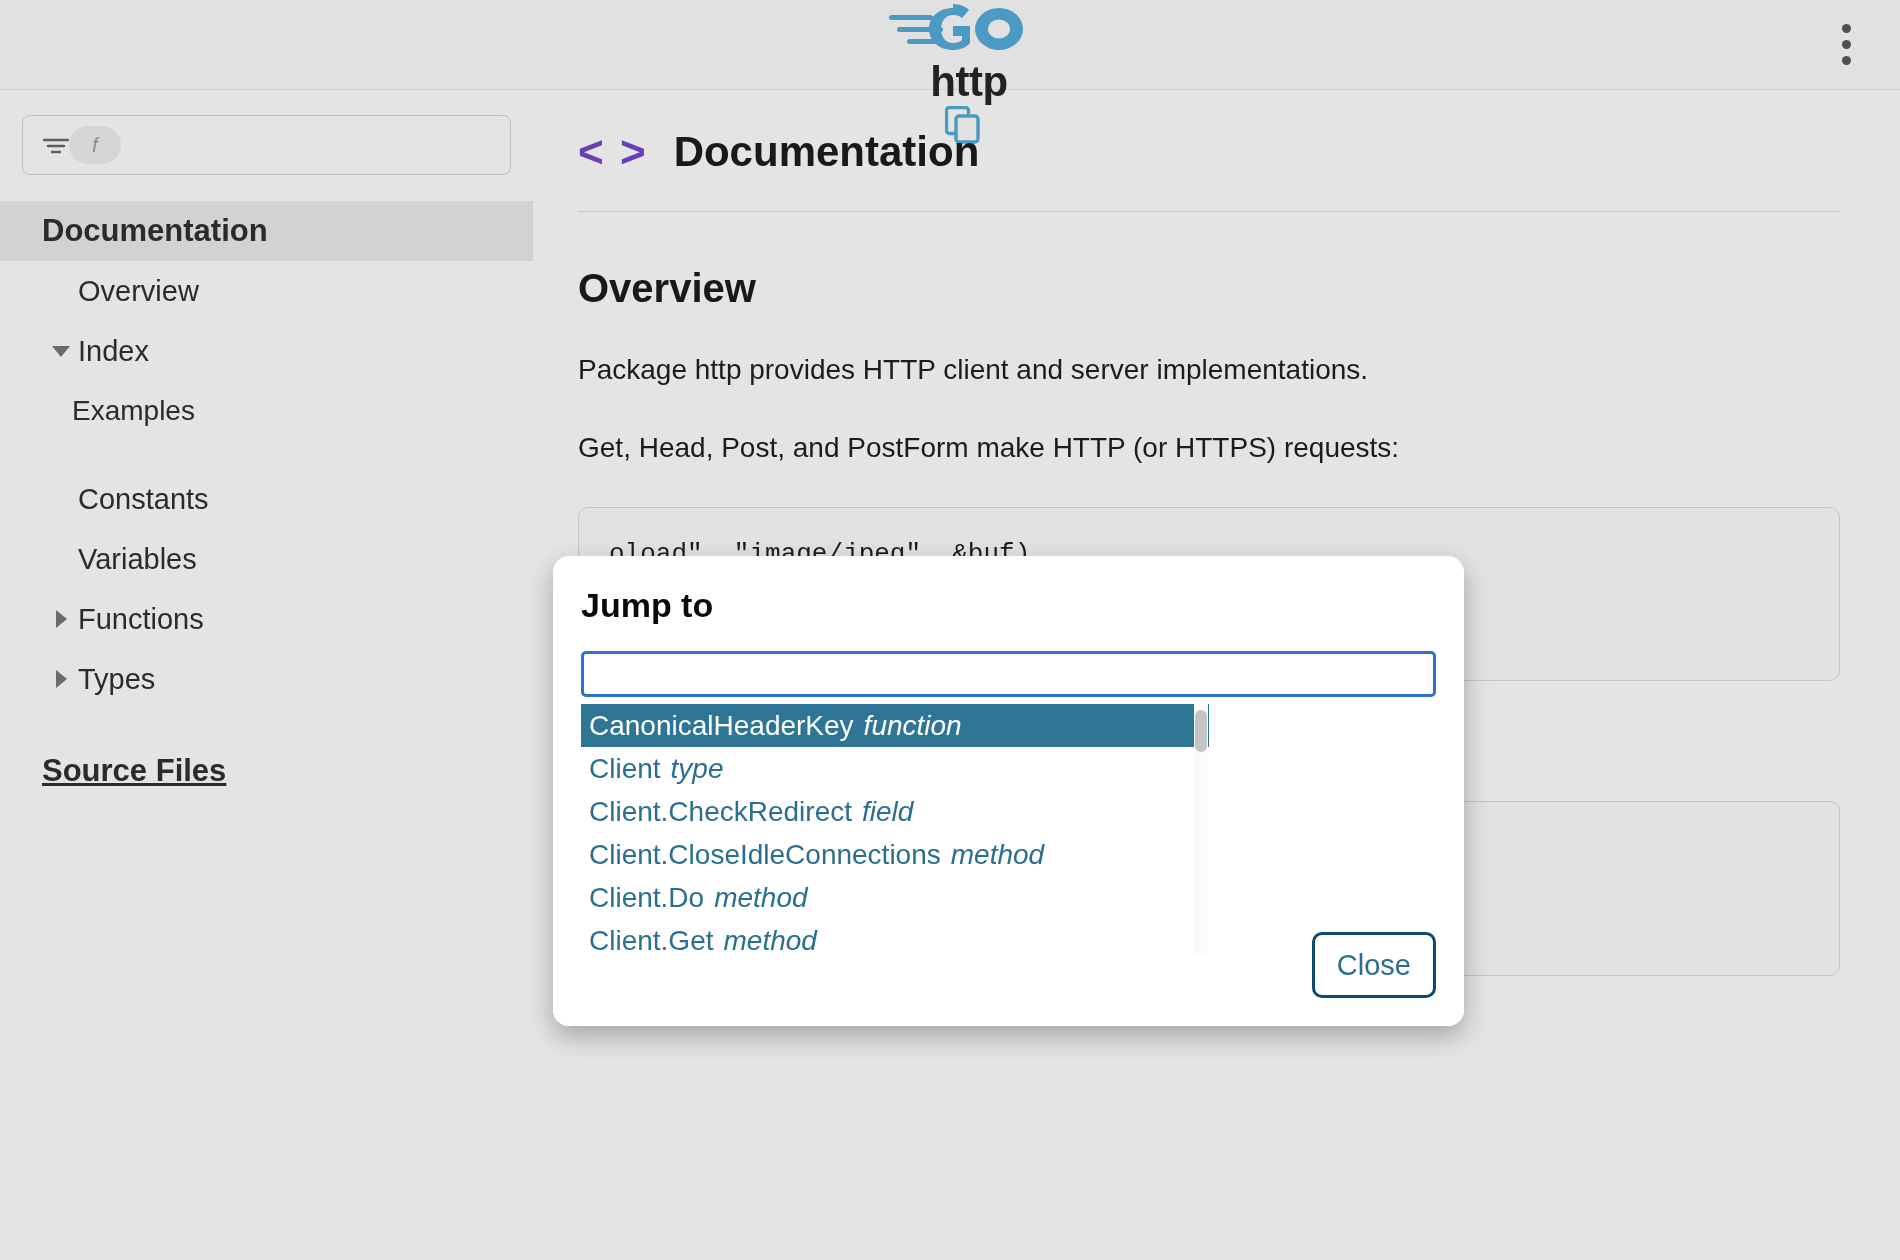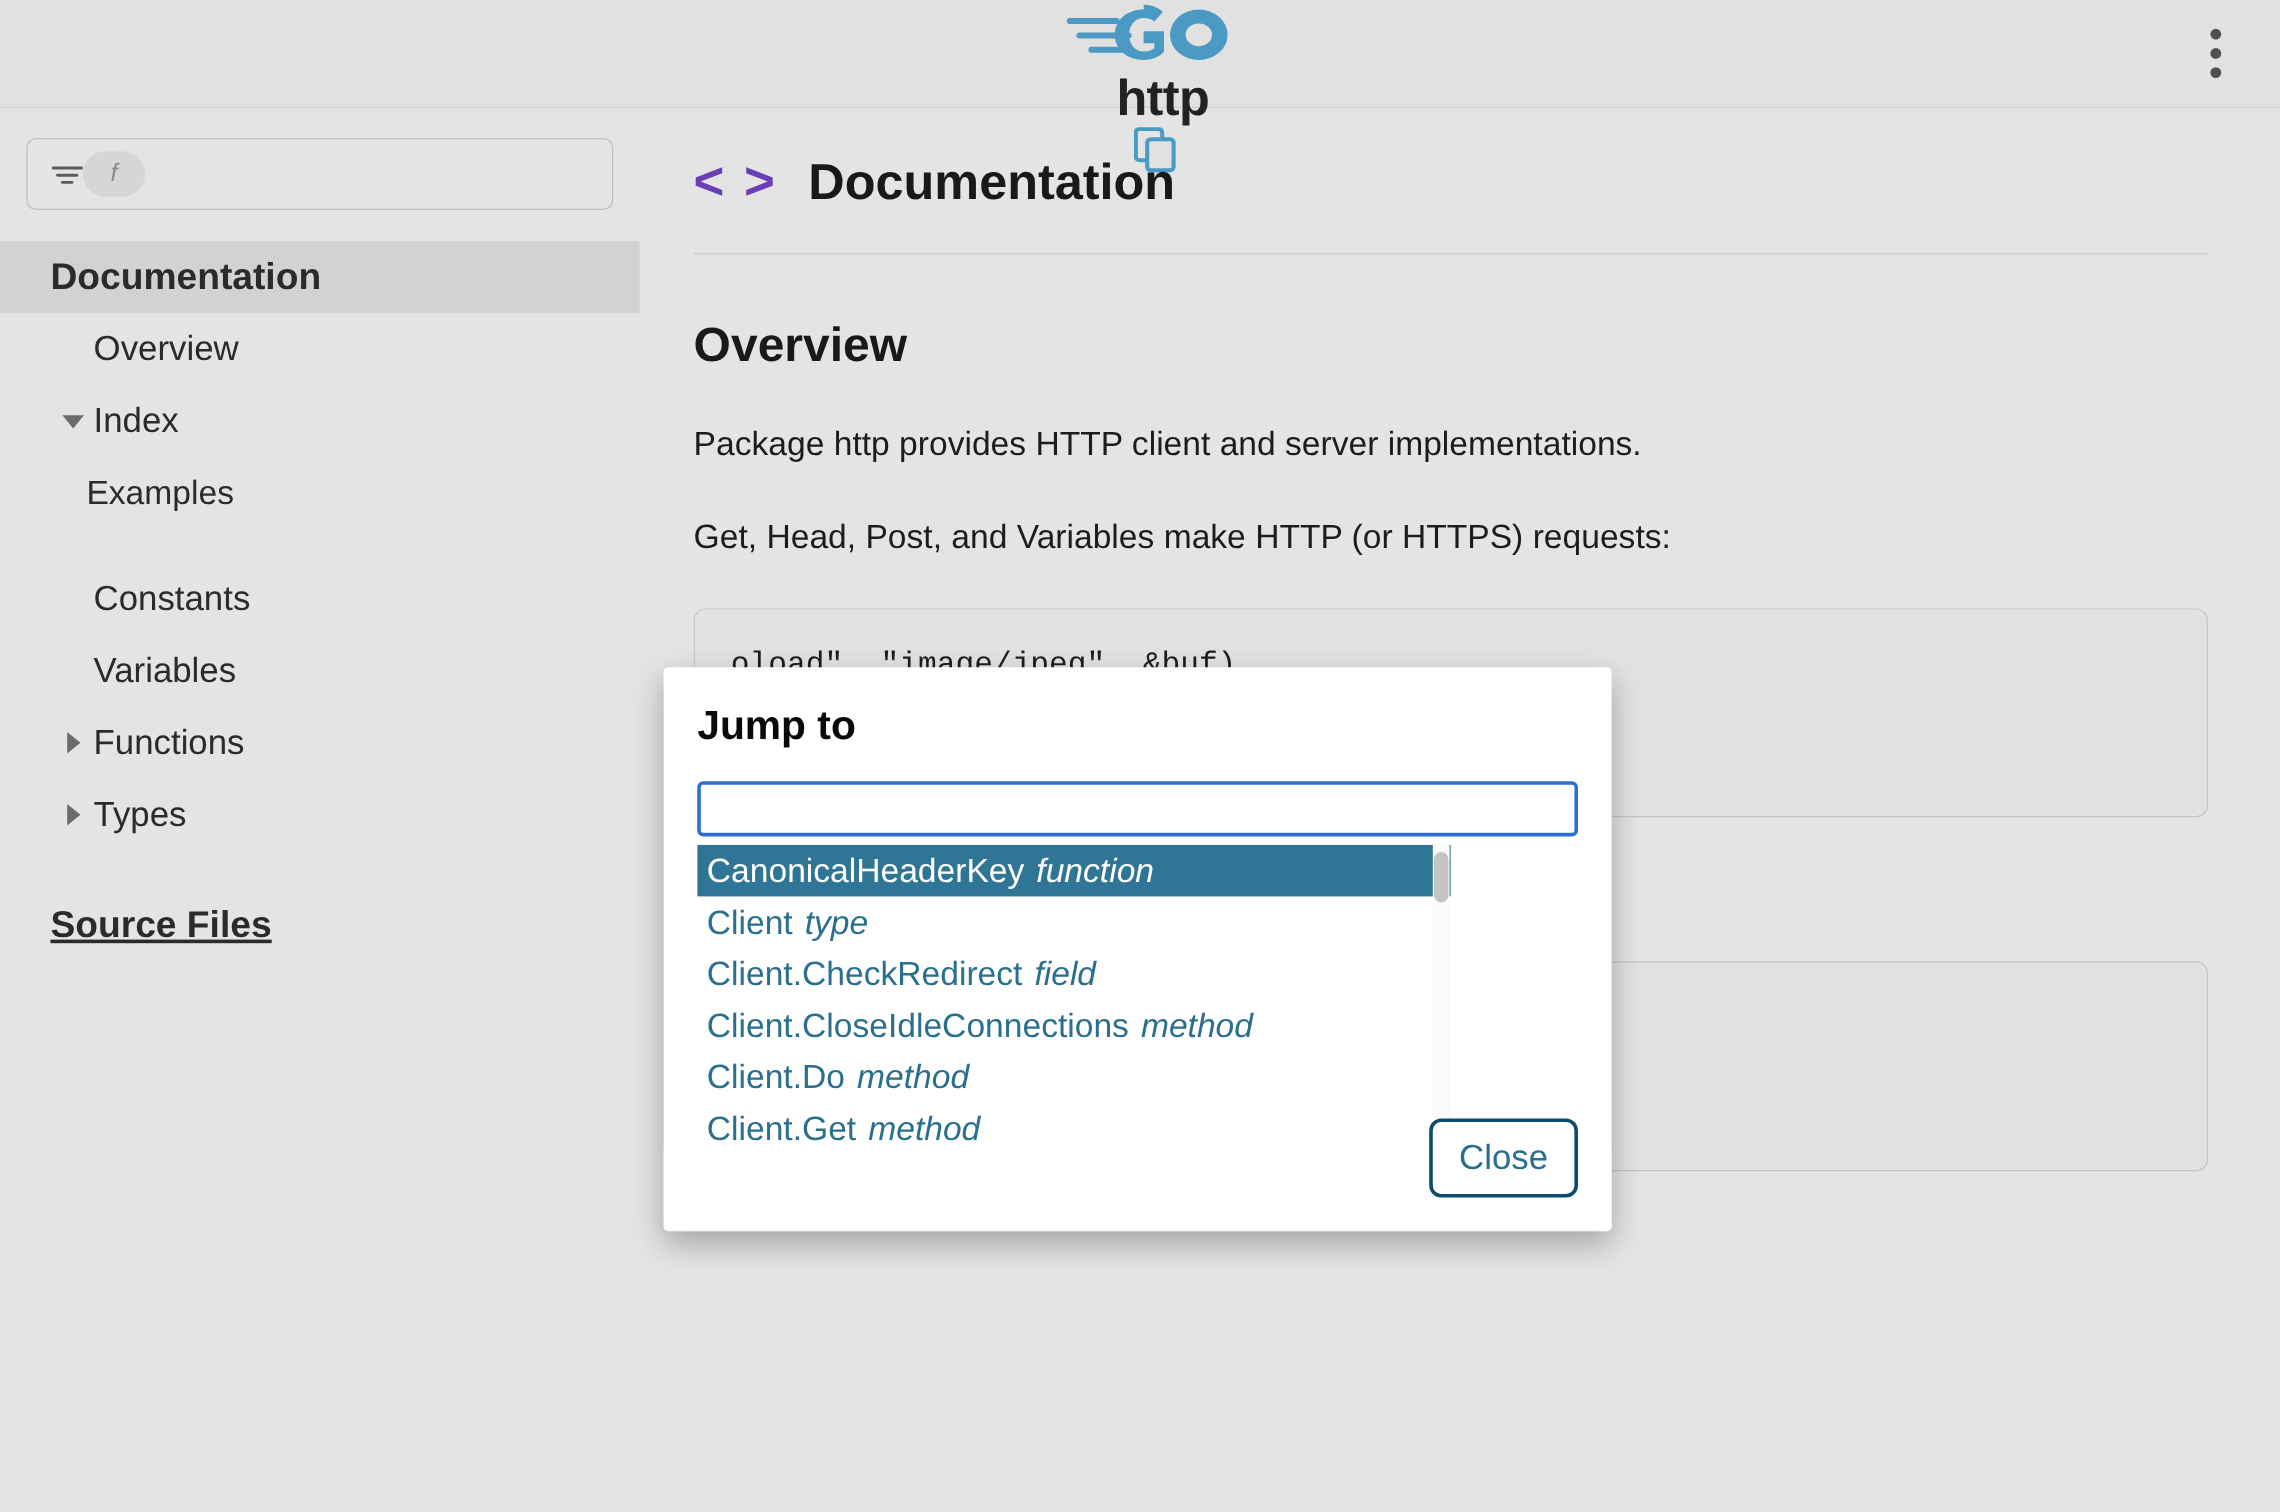--- a/index.html
+++ b/index.html
@@ -128,23 +128,23 @@
     color: #1d1d1f;
     white-space: pre;
     overflow: hidden;
   }
   .codeblock.two { margin-top: 42px; }
 
   
   .modal-shadow {
     position: absolute;
     left: 553px; top: 556px;
-    width: 790px; height: 470px;
+    width: 911px; height: 470px;
     background: #ffffff;
-    border-radius: 4px;
+    border-radius: 16px;
     box-shadow: 0 10px 26px rgba(0,0,0,0.28);
     overflow: hidden;
   }
   .modal-inner { padding: 30px 28px 0 28px; position: relative; height: 100%; }
   .modal-title { font-size: 34px; font-weight: bold; color: #0a0a0a; }
   .modal-input {
     margin-top: 26px;
     width: 100%; height: 46px;
     border: 3px solid #2f6fd0;
     border-radius: 5px;
@@ -289,21 +289,21 @@
 
   <div class="main">
     <div class="doc-head">
       <span class="code-brackets">&lt;&nbsp;&gt;</span>
       <span class="doc-title">Documentation</span>
     </div>
     <div class="hr"></div>
 
     <div class="overview-h">Overview</div>
     <div class="para">Package http provides HTTP client and server implementations.</div>
-    <div class="para">Get, Head, Post, and Variables make HTTP (or HTTPS) requests:</div>
+    <div class="para">Get, Head, Post, and PostForm make HTTP (or HTTPS) requests:</div>
 
     <div class="codeblock"><span>oload", "image/jpeg", &amp;buf)</span>
 <span>om/form",</span>
 <span>'}})</span></div>
 
     <div class="para">ed with it:</div>
 
     <div class="codeblock two">&nbsp;
 &nbsp;
 &nbsp;</div>

